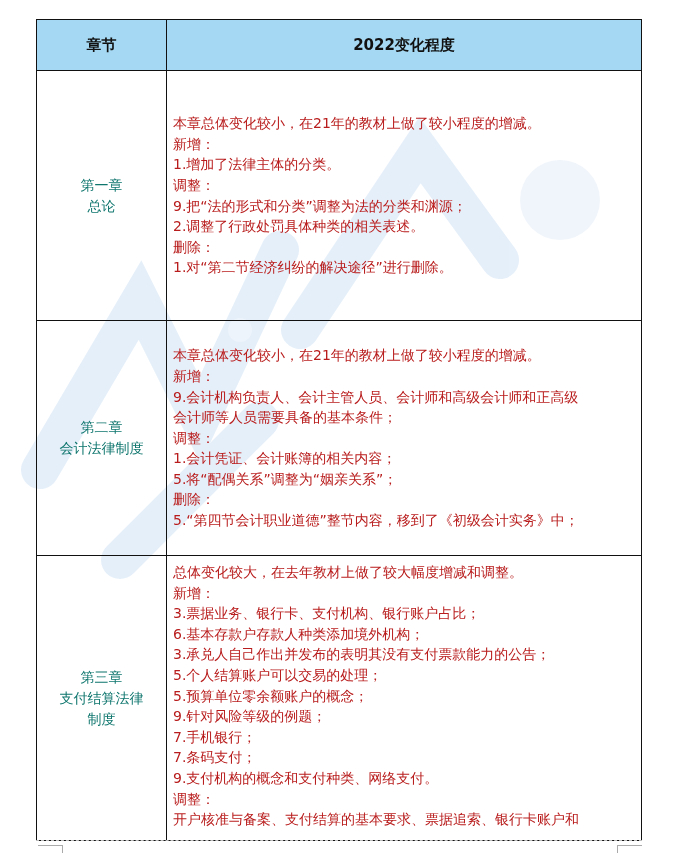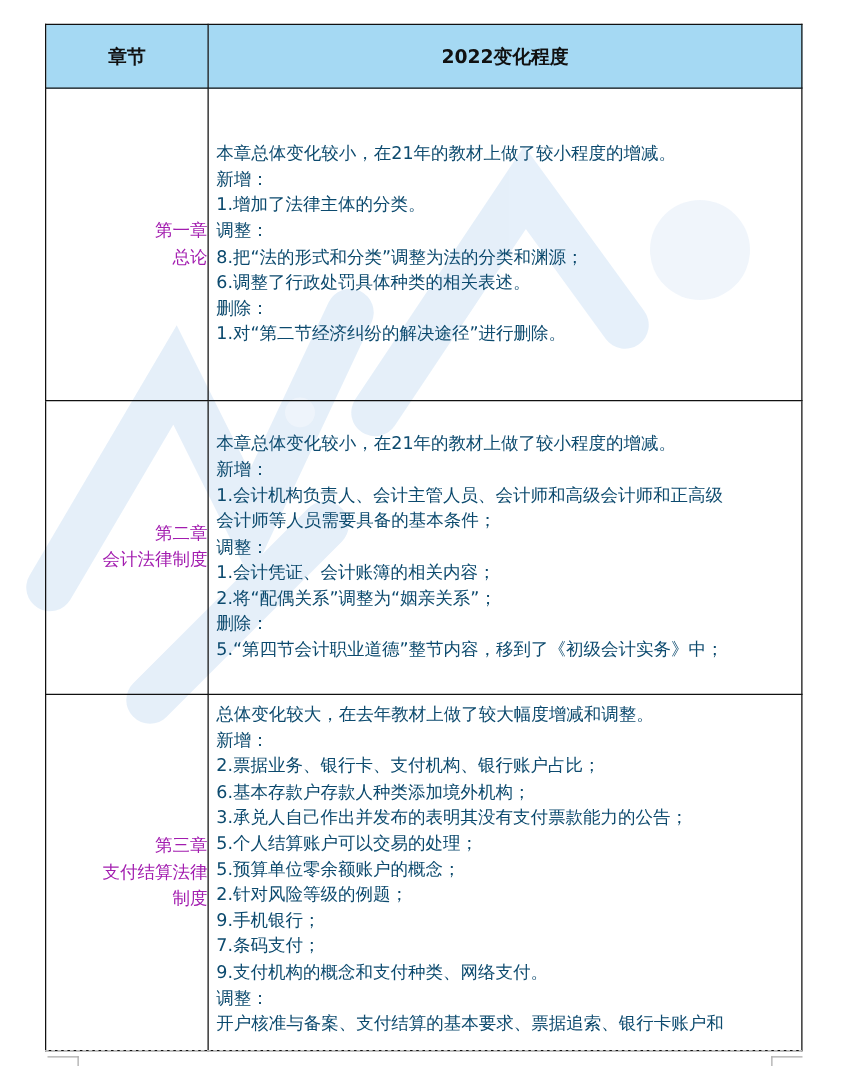--- a/index.html
+++ b/index.html
@@ -2,22 +2,22 @@
 <html><head>
 <meta charset="utf-8">
 <style>
   html,body{margin:0;padding:0;background:#fff;}
   body{width:690px;height:853px;position:relative;overflow:hidden;font-family:"DejaVu Sans","Liberation Sans",sans-serif;color:#111;}
   .wm{position:absolute;left:0;top:0;width:690px;height:853px;pointer-events:none;}
   table{position:absolute;left:36px;top:19px;width:606px;border-collapse:collapse;table-layout:fixed;}
   td,th{border:1.3px solid #111;padding:0;}
   th{background:#a5d9f3;height:50px;font-size:15px;font-weight:bold;text-align:center;}
   .c1{width:129px;}
-  .chap{text-align:right;font-size:14px;line-height:21px;vertical-align:middle;color:#a21caf;}
-  .cont{font-size:14px;line-height:20.6px;padding:0 6px 0 6px;vertical-align:middle;color:#0c4a6e;}
+  .chap{text-align:center;font-size:14px;line-height:21px;vertical-align:middle;color:#0f766e;}
+  .cont{font-size:14px;line-height:20.6px;padding:0 6px 0 6px;vertical-align:middle;color:#b91c1c;}
   .cont div{white-space:nowrap;}
   .bottomline{position:absolute;left:36px;top:840px;width:606px;border-top:1px dashed #bbb;}
   .corner-l{position:absolute;left:38px;top:845px;width:24px;height:8px;border-top:1px solid #aaa;border-right:1px solid #aaa;}
   .corner-r{position:absolute;left:617px;top:845px;width:24px;height:8px;border-top:1px solid #aaa;border-left:1px solid #aaa;}
 </style>
 </head>
 <body>
 
 <svg class="wm" viewBox="0 0 690 853">
   <g fill="none" stroke="#e3eef9" stroke-width="38" stroke-linecap="round" opacity="0.9">
@@ -42,59 +42,59 @@
     <tr style="height:250px">
       <td class="chap">
         <div>第一章</div>
         <div>总论</div>
       </td>
       <td class="cont">
         <div>本章总体变化较小，在21年的教材上做了较小程度的增减。</div>
         <div>新增：</div>
         <div>1.增加了法律主体的分类。</div>
         <div>调整：</div>
-        <div>8.把“法的形式和分类”调整为法的分类和渊源；</div>
-        <div>6.调整了行政处罚具体种类的相关表述。</div>
+        <div>9.把“法的形式和分类”调整为法的分类和渊源；</div>
+        <div>2.调整了行政处罚具体种类的相关表述。</div>
         <div>删除：</div>
         <div>1.对“第二节经济纠纷的解决途径”进行删除。</div>
       </td>
     </tr>
     <tr style="height:235px">
       <td class="chap">
         <div>第二章</div>
         <div>会计法律制度</div>
       </td>
       <td class="cont">
         <div>本章总体变化较小，在21年的教材上做了较小程度的增减。</div>
         <div>新增：</div>
-        <div>1.会计机构负责人、会计主管人员、会计师和高级会计师和正高级</div>
+        <div>9.会计机构负责人、会计主管人员、会计师和高级会计师和正高级</div>
         <div>会计师等人员需要具备的基本条件；</div>
         <div>调整：</div>
         <div>1.会计凭证、会计账簿的相关内容；</div>
-        <div>2.将“配偶关系”调整为“姻亲关系”；</div>
+        <div>5.将“配偶关系”调整为“姻亲关系”；</div>
         <div>删除：</div>
         <div>5.“第四节会计职业道德”整节内容，移到了《初级会计实务》中；</div>
       </td>
     </tr>
     <tr style="height:285px">
       <td class="chap">
         <div>第三章</div>
         <div>支付结算法律</div>
         <div>制度</div>
       </td>
       <td class="cont" style="vertical-align:top;padding-top:6px;">
         <div>总体变化较大，在去年教材上做了较大幅度增减和调整。</div>
         <div>新增：</div>
-        <div>2.票据业务、银行卡、支付机构、银行账户占比；</div>
+        <div>3.票据业务、银行卡、支付机构、银行账户占比；</div>
         <div>6.基本存款户存款人种类添加境外机构；</div>
         <div>3.承兑人自己作出并发布的表明其没有支付票款能力的公告；</div>
         <div>5.个人结算账户可以交易的处理；</div>
         <div>5.预算单位零余额账户的概念；</div>
-        <div>2.针对风险等级的例题；</div>
-        <div>9.手机银行；</div>
+        <div>9.针对风险等级的例题；</div>
+        <div>7.手机银行；</div>
         <div>7.条码支付；</div>
         <div>9.支付机构的概念和支付种类、网络支付。</div>
         <div>调整：</div>
         <div>开户核准与备案、支付结算的基本要求、票据追索、银行卡账户和</div>
       </td>
     </tr>
   </tbody>
 </table>
 
 <div class="bottomline"></div>

